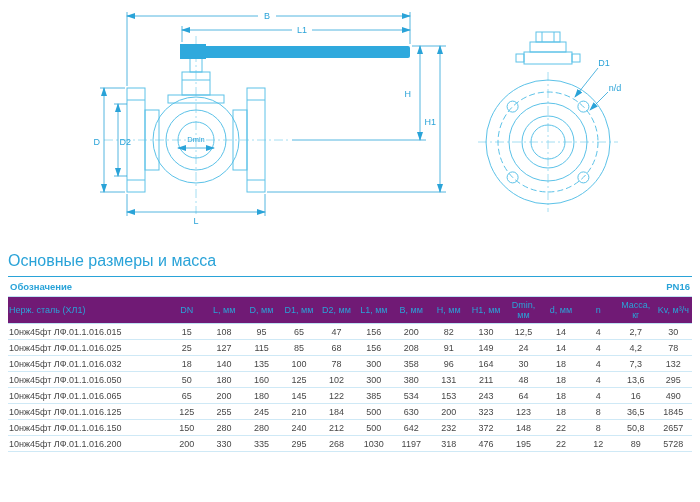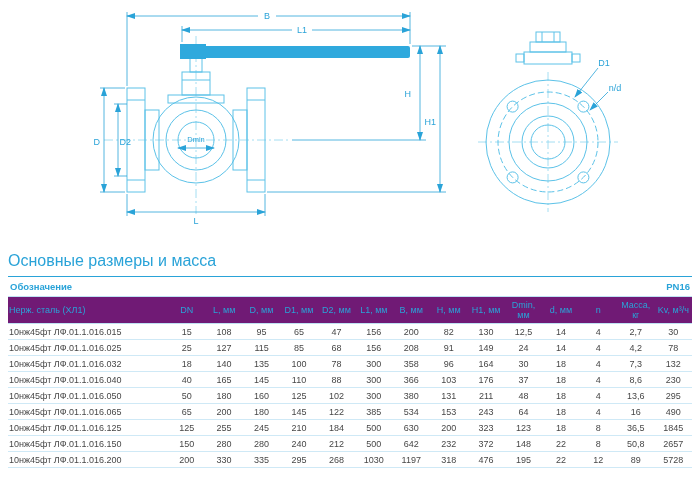--- a/index.html
+++ b/index.html
@@ -228,37 +228,20 @@
         <td>358</td>
         <td>96</td>
         <td>164</td>
         <td>30</td>
         <td>18</td>
         <td>4</td>
         <td>7,3</td>
         <td>132</td>
       </tr>
       <tr>
-        <td class="desig">10нж45фт ЛФ.01.1.016.040</td>
-        <td>40</td>
-        <td>165</td>
-        <td>145</td>
-        <td>110</td>
-        <td>88</td>
-        <td>300</td>
-        <td>366</td>
-        <td>103</td>
-        <td>176</td>
-        <td>37</td>
-        <td>18</td>
-        <td>4</td>
-        <td>8,6</td>
-        <td>230</td>
-      </tr>
-      <tr>
         <td class="desig">10нж45фт ЛФ.01.1.016.050</td>
         <td>50</td>
         <td>180</td>
         <td>160</td>
         <td>125</td>
         <td>102</td>
         <td>300</td>
         <td>380</td>
         <td>131</td>
         <td>211</td>

